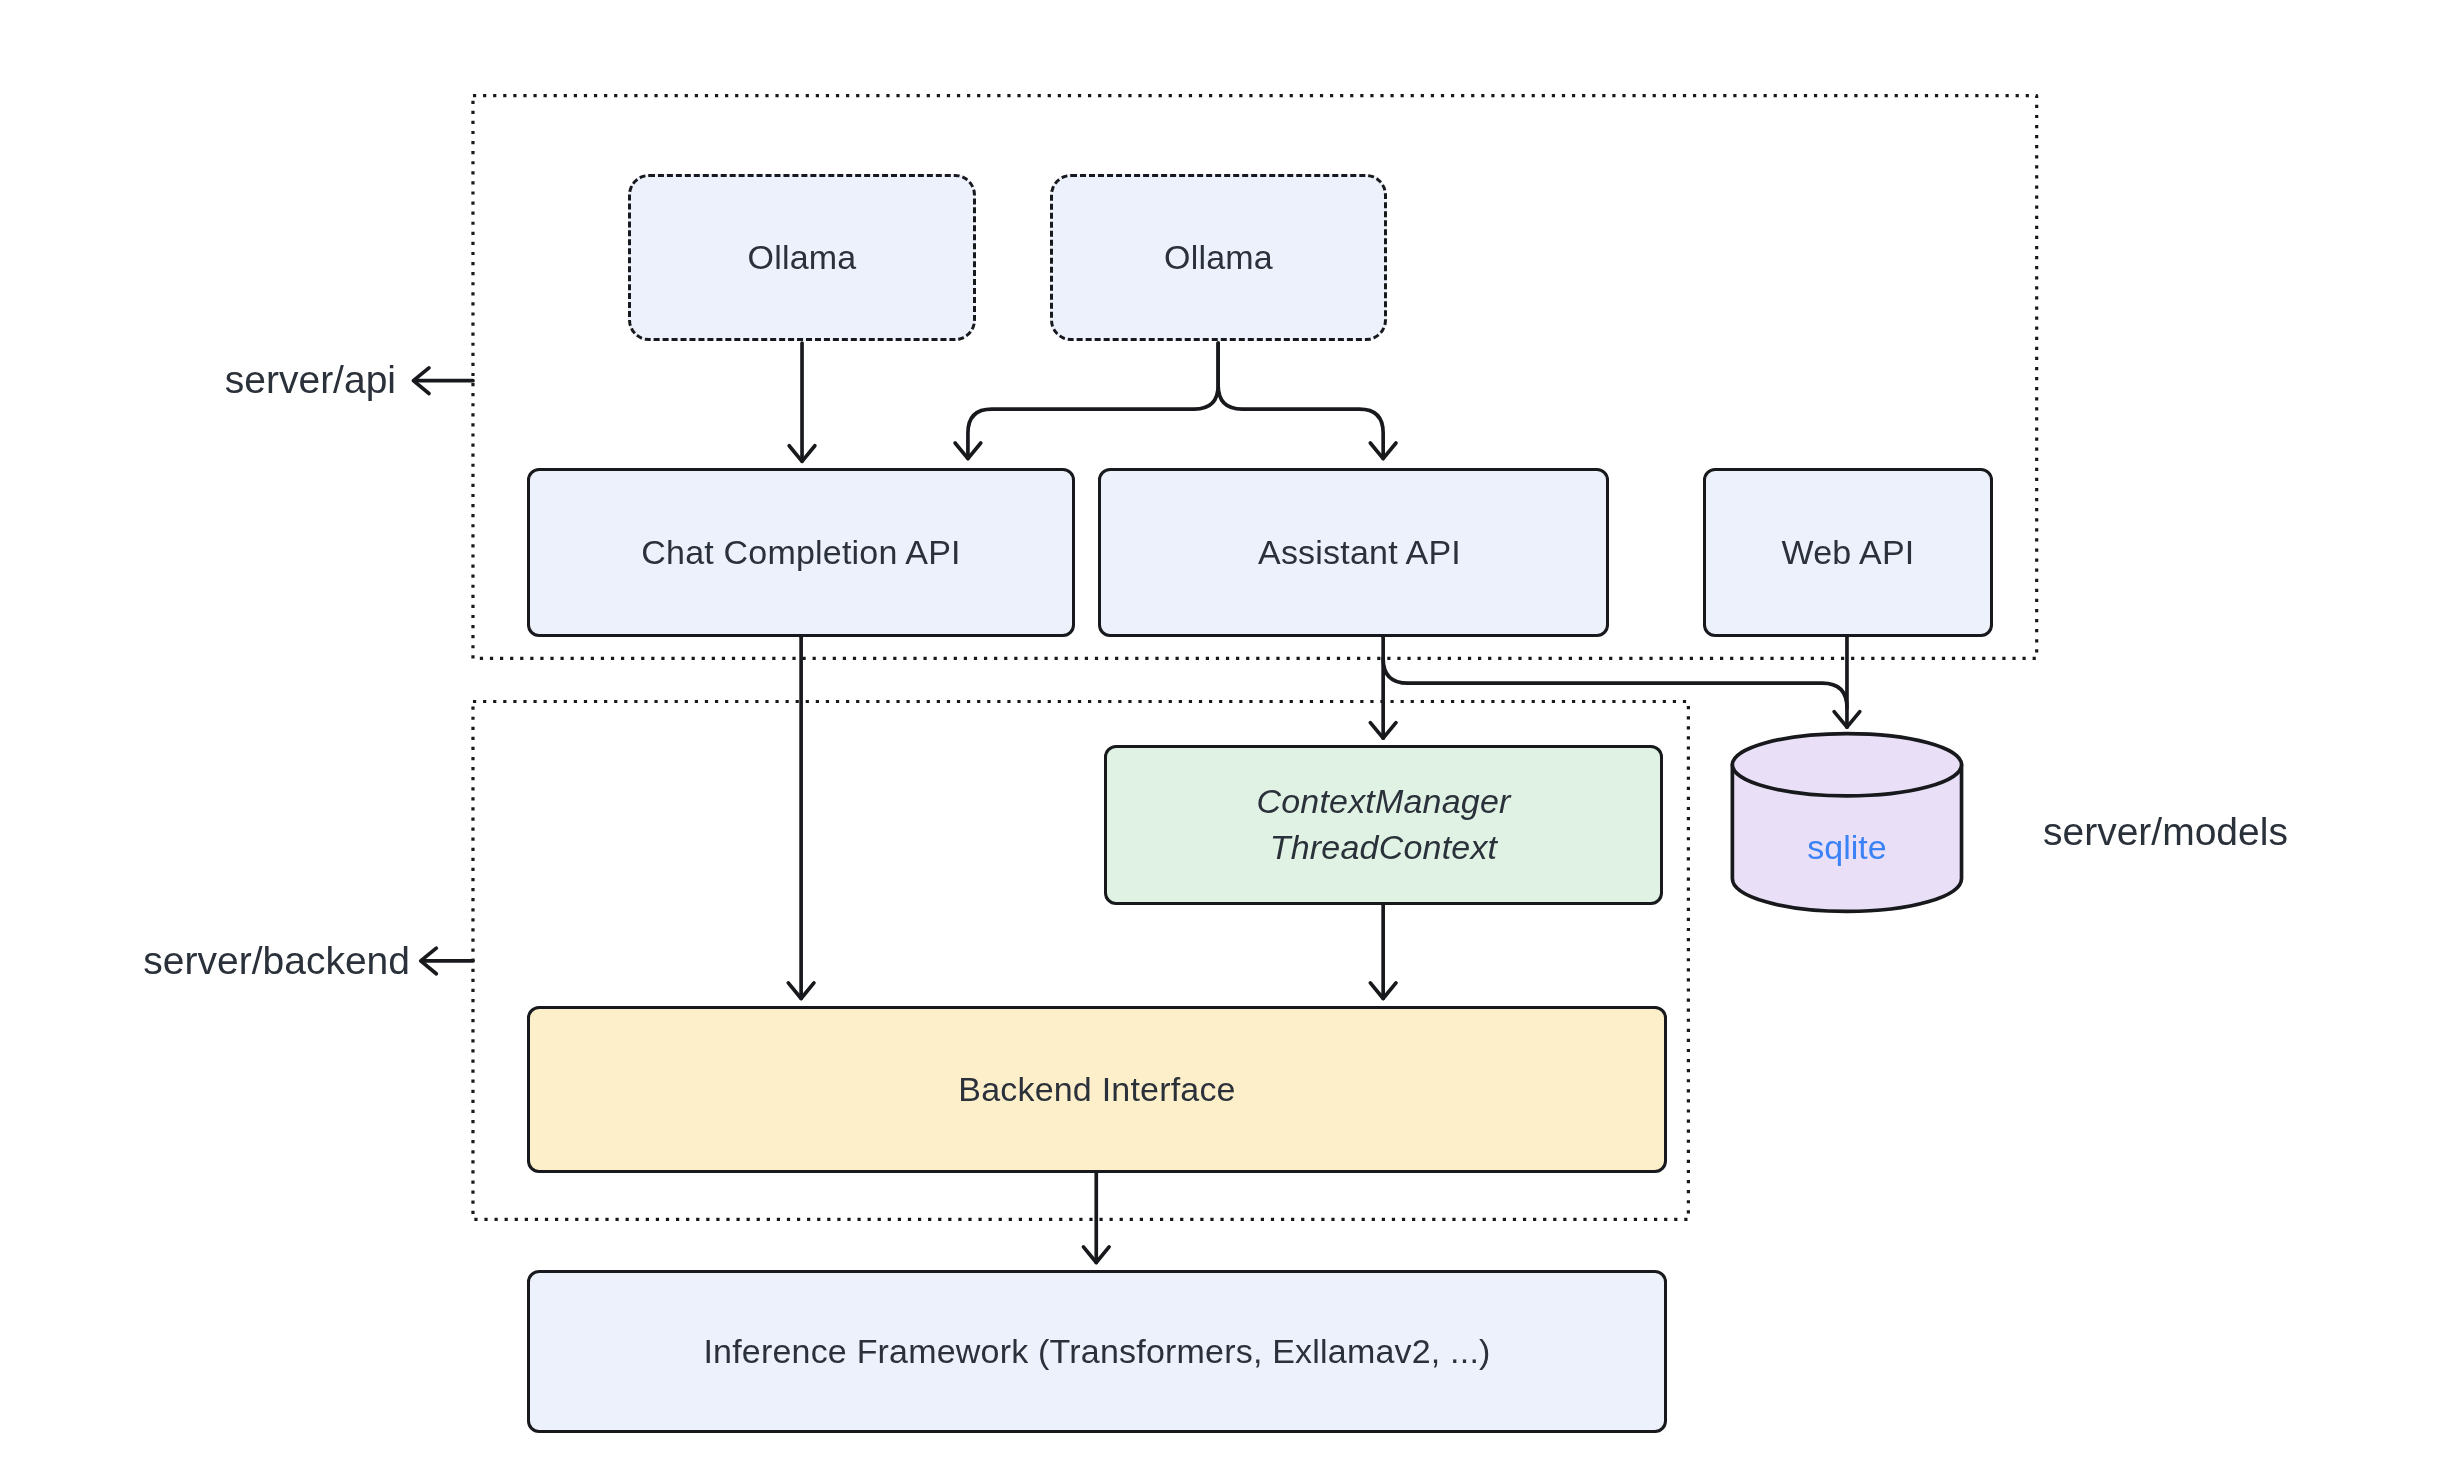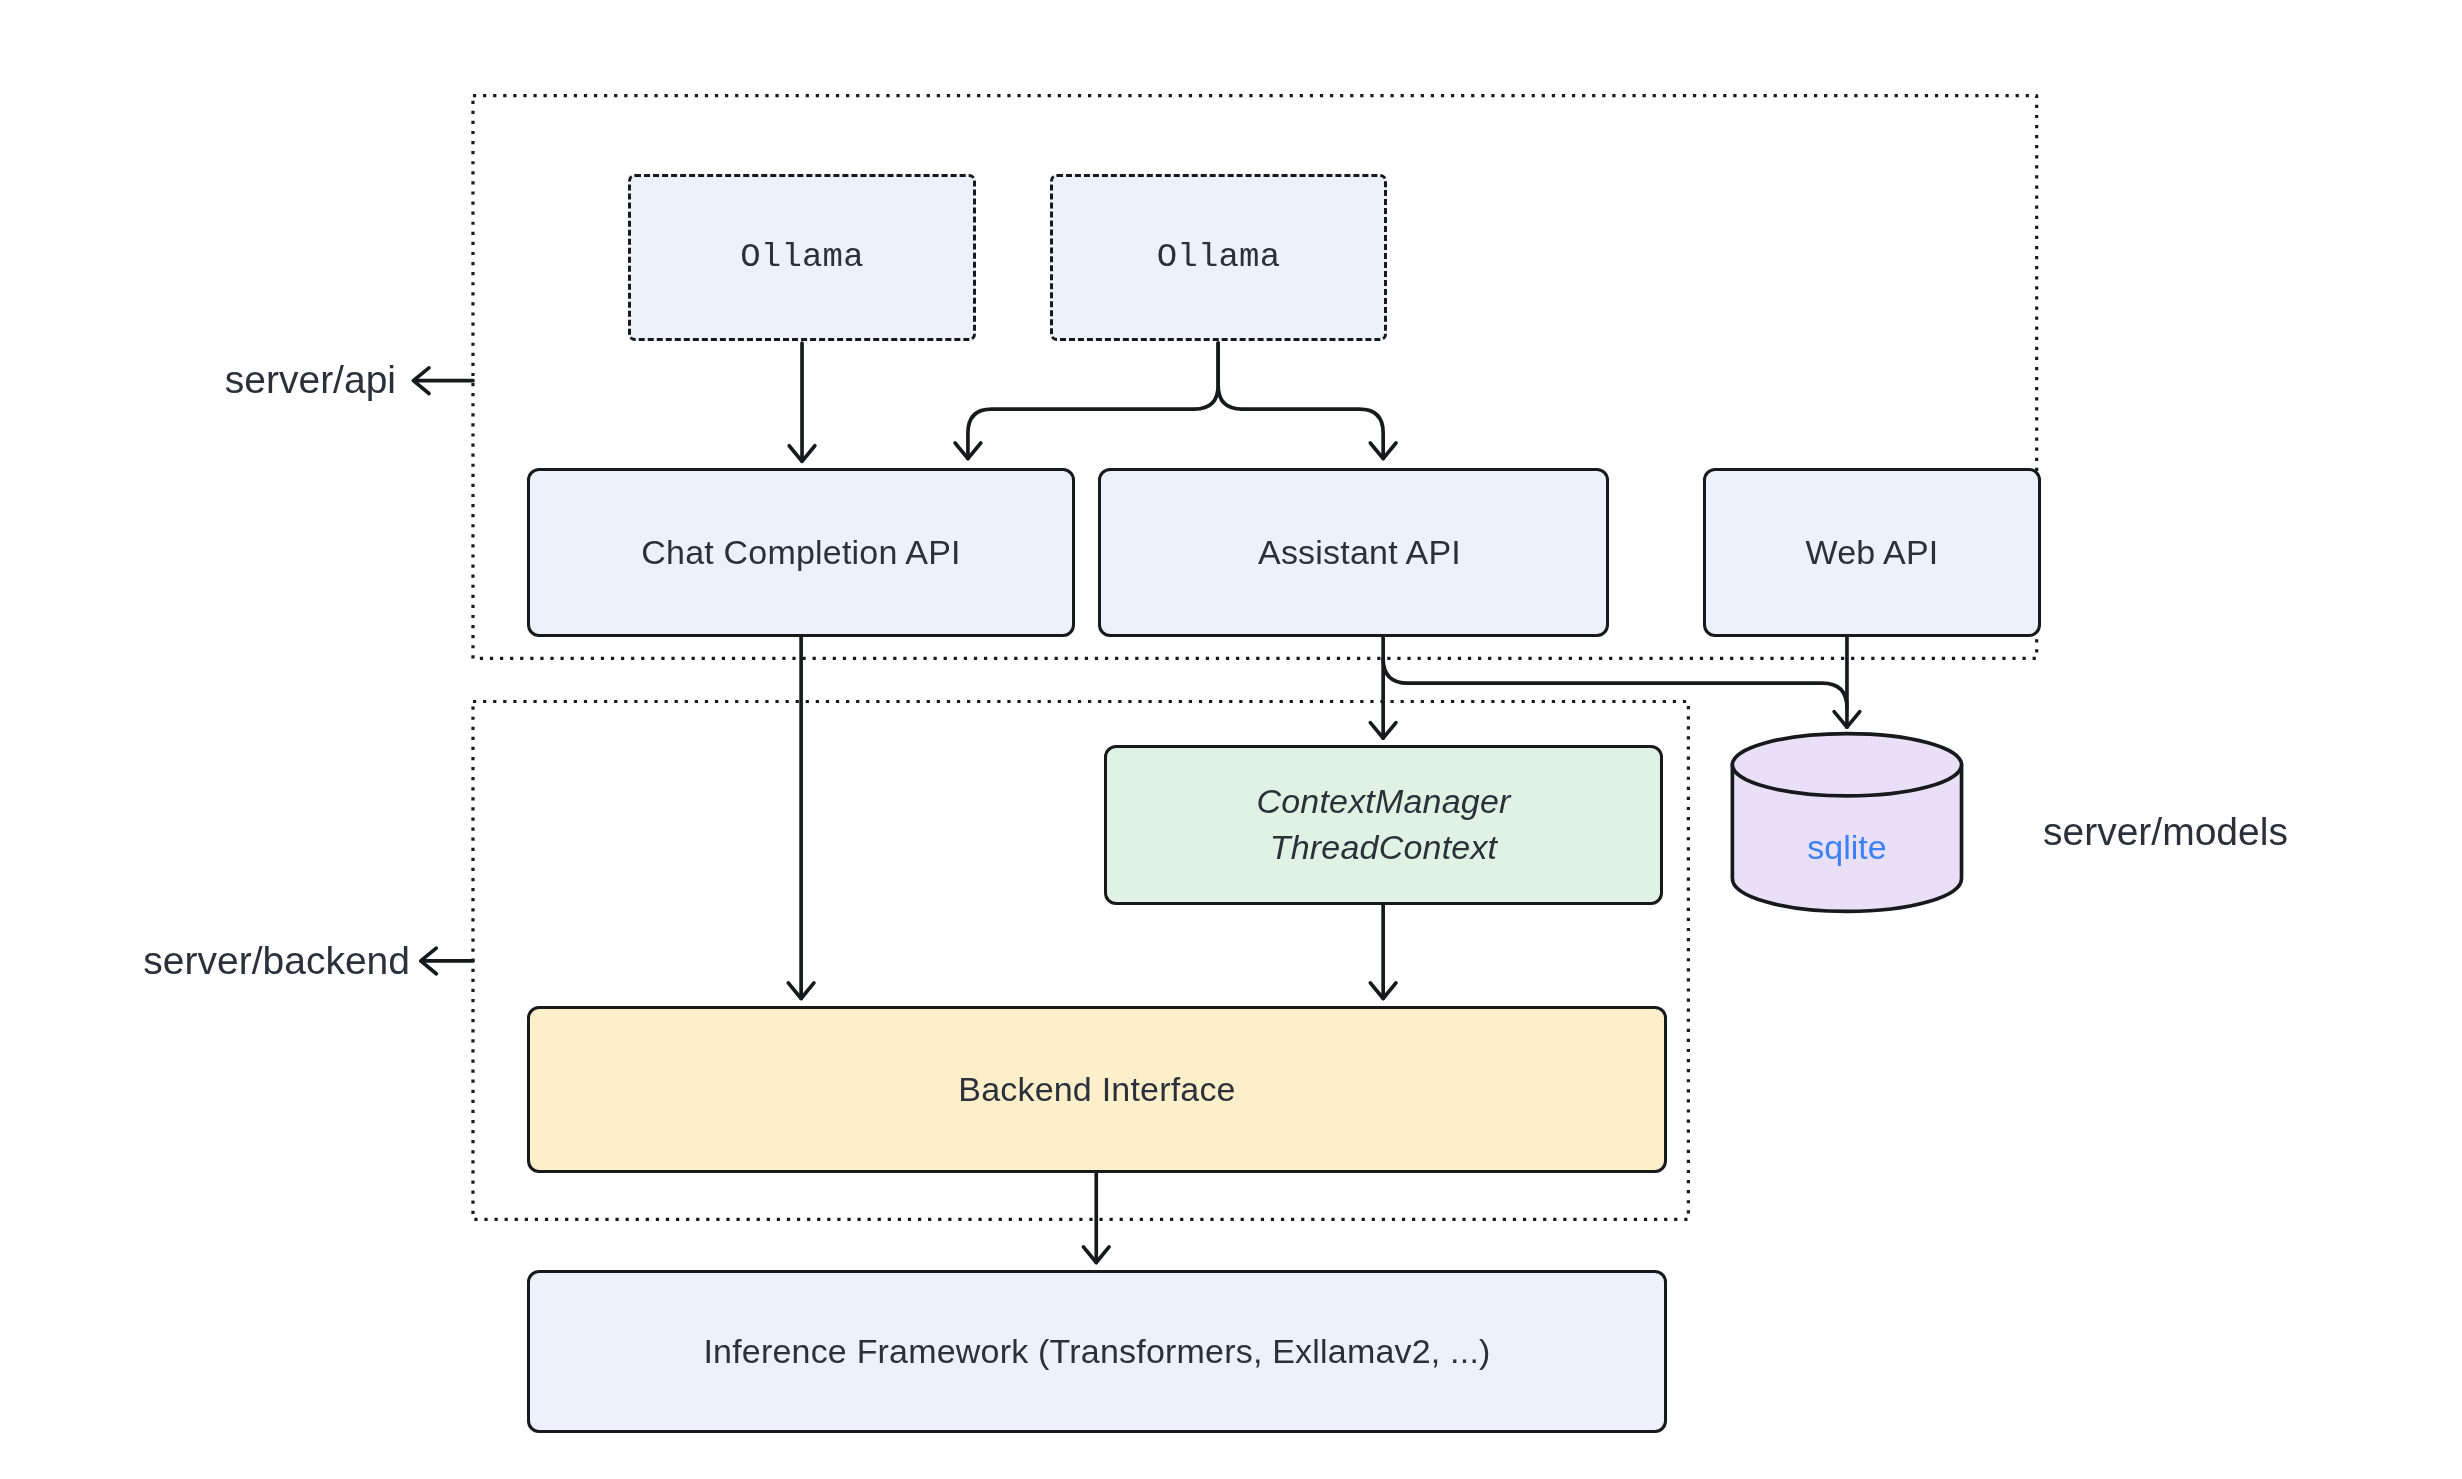--- a/index.html
+++ b/index.html
@@ -35,22 +35,21 @@
     border-radius: 12px;
     background: #edf1fb;
     color: #2b313a;
     font-size: 34px;
     line-height: 1.35;
     letter-spacing: 0.2px;
   }
   .node.dashed {
     border-style: dashed;
     border-width: 3.7px;
-    border-radius: 7px;
-    font-family: Liberation Mono, monospace;
+    border-radius: 21px;
   }
   .node.green  { background: #dff2e3; font-style: italic; }
   .node.yellow { background: #fcefca; }
   .side-label {
     position: absolute;
     color: #2b313a;
     font-size: 39px;
     line-height: 1.15;
     white-space: nowrap;
   }
@@ -120,21 +119,21 @@
   </div>
 
   <div class="node" style="left:527px; top:468px; width:548px; height:169px;">
     <span>Chat Completion API</span>
   </div>
 
   <div class="node" style="left:1098px; top:468px; width:511px; height:169px;padding-left:12px;">
     <span>Assistant API</span>
   </div>
 
-  <div class="node" style="left:1703px; top:468px; width:338px; height:169px;">
+  <div class="node" style="left:1703px; top:468px; width:290px; height:169px;">
     <span>Web API</span>
   </div>
 
   <div class="node green" style="left:1104px; top:745px; width:559px; height:160px;">
     <span>ContextManager</span>
     <span>ThreadContext</span>
   </div>
 
   <div class="node yellow" style="left:527px; top:1006px; width:1140px; height:167px;">
     <span>Backend Interface</span>

